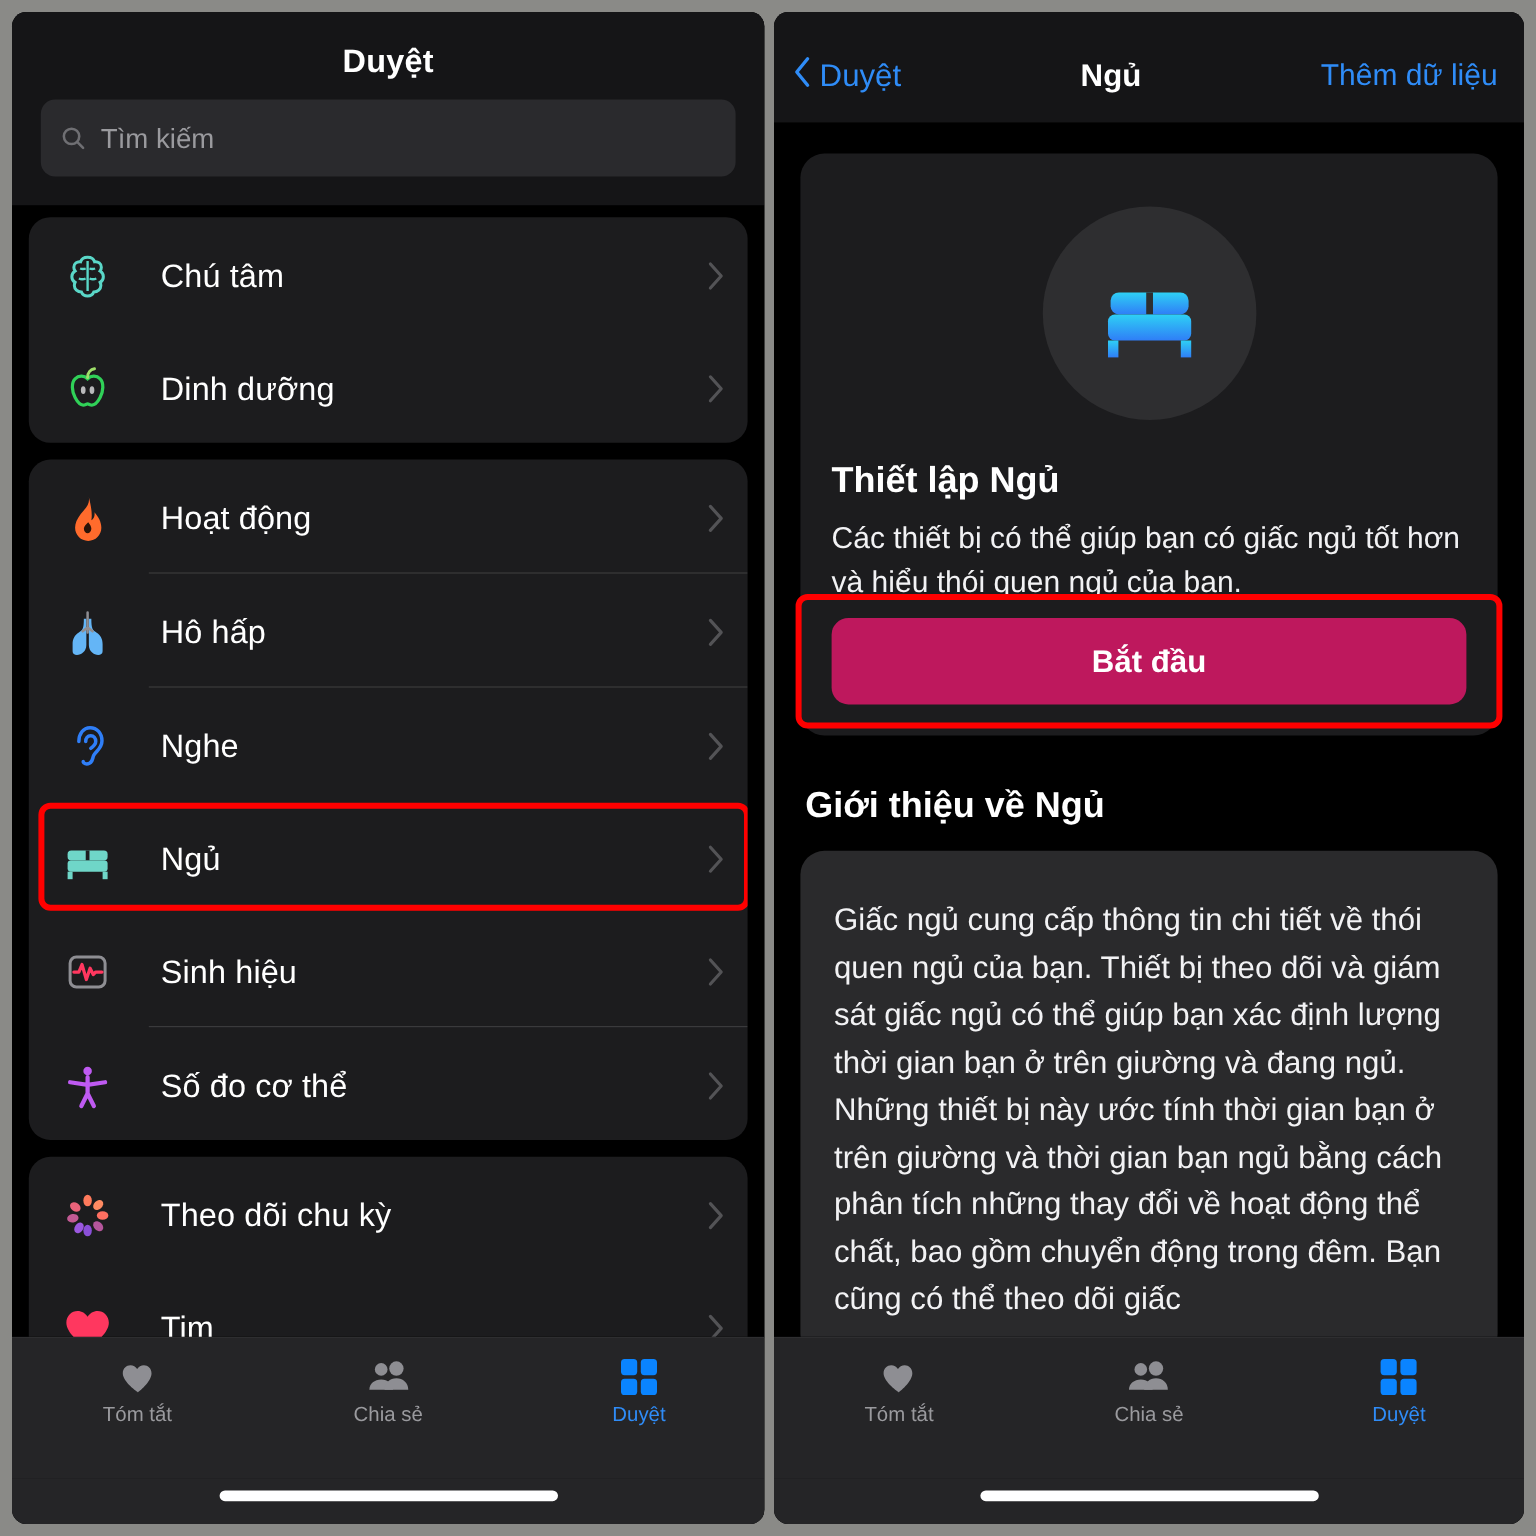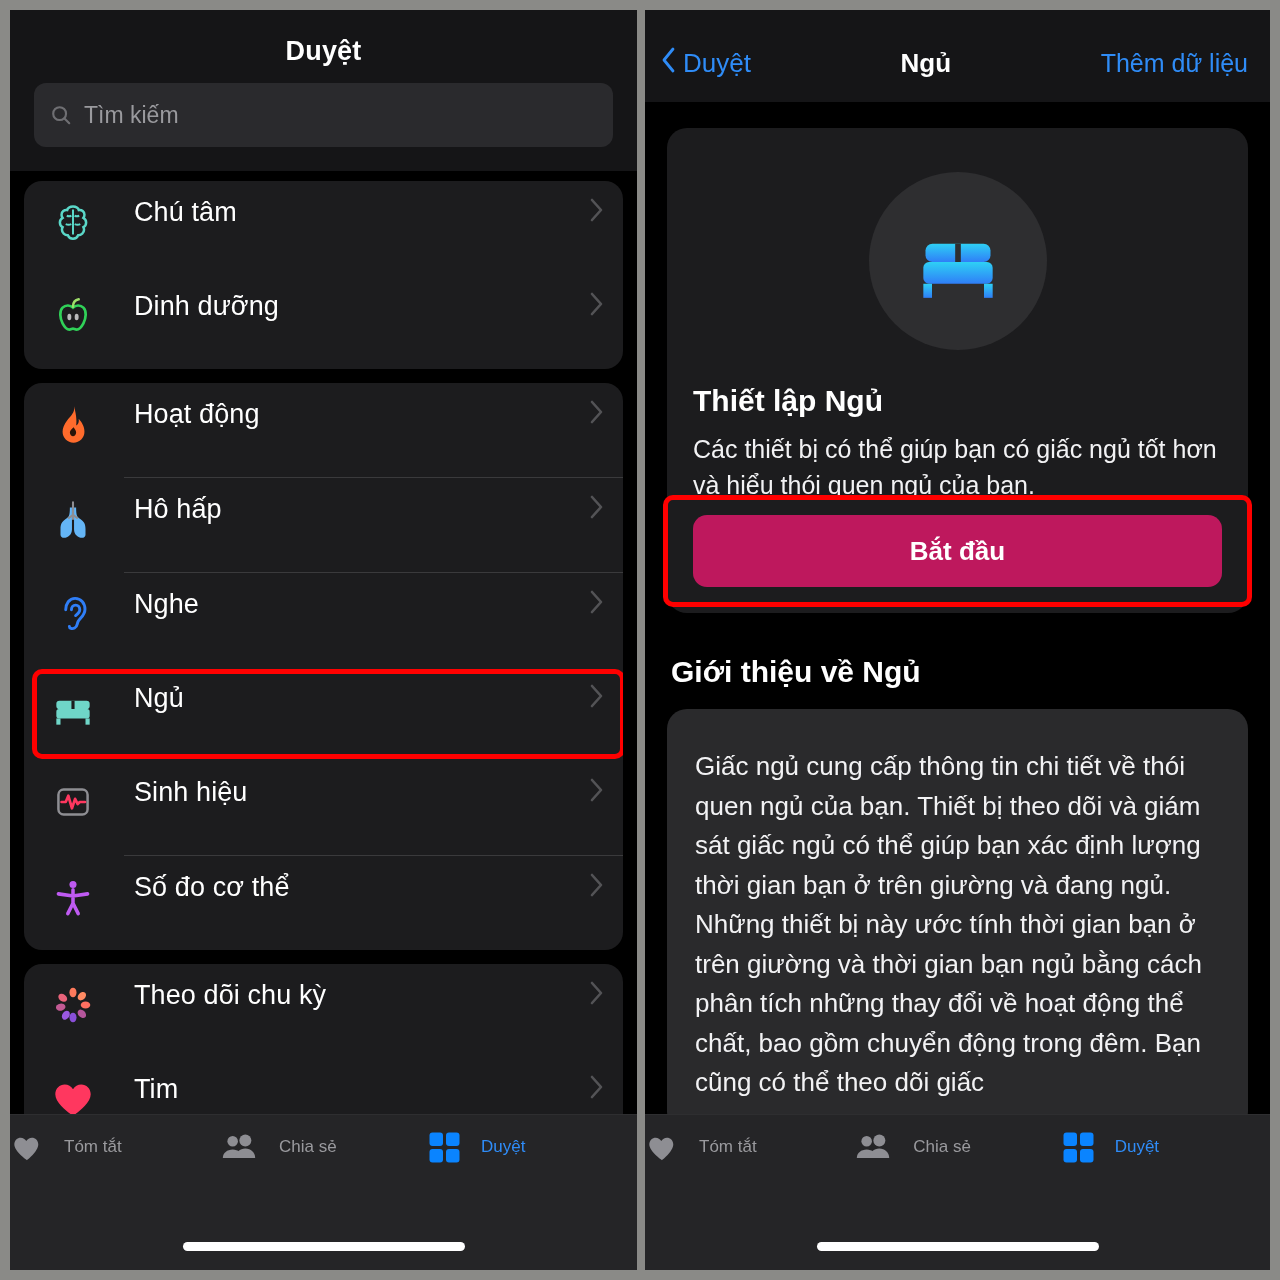--- a/index.html
+++ b/index.html
@@ -15,20 +15,21 @@
     background: #8a8a87;
   }
 
   
   .panel {
     position: absolute;
     top: 10px;
     height: 1260px;
     background: #000000;
     overflow: hidden;
+    border-radius: 12px;
   }
   .panel-left  { left: 10px;  width: 627px; }
   .panel-right { left: 645px; width: 625px; }
 
   .screen {
     position: absolute;
     left: 0; right: 0; top: 0; bottom: 0;
     background: #1a1a1c;
     display: flex;
     flex-direction: column;
@@ -70,22 +71,23 @@
     position: relative;
   }
   .card {
     background: #1c1c1e;
     border-radius: 18px;
     overflow: hidden;
   }
   .row {
     position: relative;
     display: flex;
+    align-items: center;
     height: 94px;
-    padding: 16px 18px 0 24px;
+    padding: 4px 18px 0 24px;
   }
   .row .ico {
     width: 50px; height: 50px;
     flex: 0 0 auto;
     display: flex; align-items: center; justify-content: center;
   }
   .row .label {
     flex: 1 1 auto;
     color: #ffffff;
     font-size: 27px;
@@ -115,23 +117,23 @@
     background: #252527;
     height: 118px;
     display: flex;
     align-items: flex-start;
     padding-top: 14px;
     border-top: 1px solid #2e2e30;
   }
   .tab {
     flex: 1 1 0;
     display: flex;
-    flex-direction: row;
+    flex-direction: column;
     align-items: center;
-    gap: 20px;
+    gap: 4px;
   }
   .tab .tico { height: 36px; display: flex; align-items: center; }
   .tab .tlab { font-size: 17px; color: #9a9a9e; }
   .tab.active .tlab { color: #2f8cf7; }
   .homebar-wrap {
     flex: 0 0 auto;
     background: #252527;
     height: 38px;
     display: flex; align-items: flex-start; justify-content: center;
     padding-top: 10px;

